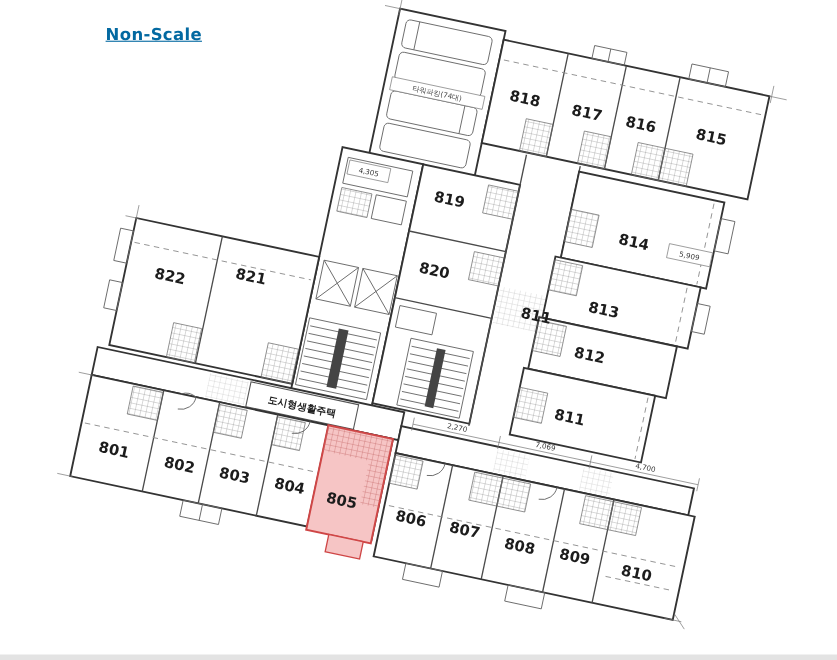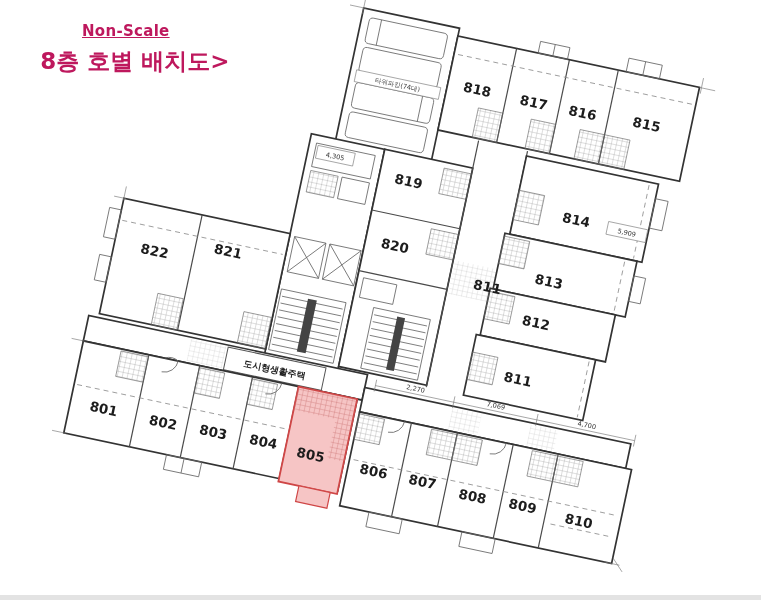--- a/index.html
+++ b/index.html
@@ -1,18 +1,18 @@
 <!DOCTYPE html>
 <html><head>
 <meta charset="utf-8">
 <style>
   html,body{margin:0;padding:0;background:#ffffff;}
   body{width:761px;height:600px;position:relative;overflow:hidden;
        font-family:"DejaVu Sans","Liberation Sans",sans-serif;}
-  .title-block{position:absolute;left:52px;top:22px;width:180px;text-align:center;color:#be185d;z-index:3;}
+  .title-block{position:absolute;left:66px;top:22px;width:180px;text-align:center;color:#0369a1;z-index:3;}
   .non-scale{font-weight:bold;font-size:15px;text-decoration:underline;letter-spacing:.3px;text-align:left;margin-left:30px;}
   .t1{font-size:23px;font-weight:bold;margin-top:20px;white-space:nowrap;}
   .t2{font-size:23px;font-weight:bold;margin-top:6px;white-space:nowrap;margin-left:-14px;}
   svg{position:absolute;left:0;top:0;}
   .scan-edge{position:absolute;left:0;bottom:0;width:761px;height:5px;background:#e3e3e3;}
   text{font-family:"DejaVu Sans","Liberation Sans",sans-serif;}
   .unit-label{font-size:13.5px;font-weight:bold;fill:#1c1c1c;text-anchor:middle;}
   .dim{font-size:6.5px;fill:#333;text-anchor:middle;}
   .tiny{font-size:6.5px;fill:#444;text-anchor:middle;}
   .sign{font-size:9px;fill:#222;text-anchor:middle;font-weight:bold;}
@@ -21,21 +21,20 @@
   .thin{fill:none;stroke:#666;stroke-width:.8;}
   .dash{fill:none;stroke:#8f8f8f;stroke-width:.8;stroke-dasharray:5 4;}
   .ext{stroke:#777;stroke-width:.6;}
   .tread{stroke:#555;stroke-width:.7;}
 </style>
 </head>
 <body>
 
 <div class="title-block">
   <div class="non-scale">Non-Scale</div>
-  <div class="t2">8층 호별 배치도&gt;</div>
 </div>
 
 <svg width="761" height="600" viewBox="0 0 761 600">
   <defs>
     <pattern id="tile" width="5" height="5" patternUnits="userSpaceOnUse">
       <path d="M5,0H0V5" fill="none" stroke="#8f8f8f" stroke-width="0.6"></path>
     </pattern>
     <pattern id="tileR" width="5" height="5" patternUnits="userSpaceOnUse">
       <path d="M5,0H0V5" fill="none" stroke="#c86f6f" stroke-width="0.7"></path>
     </pattern>

